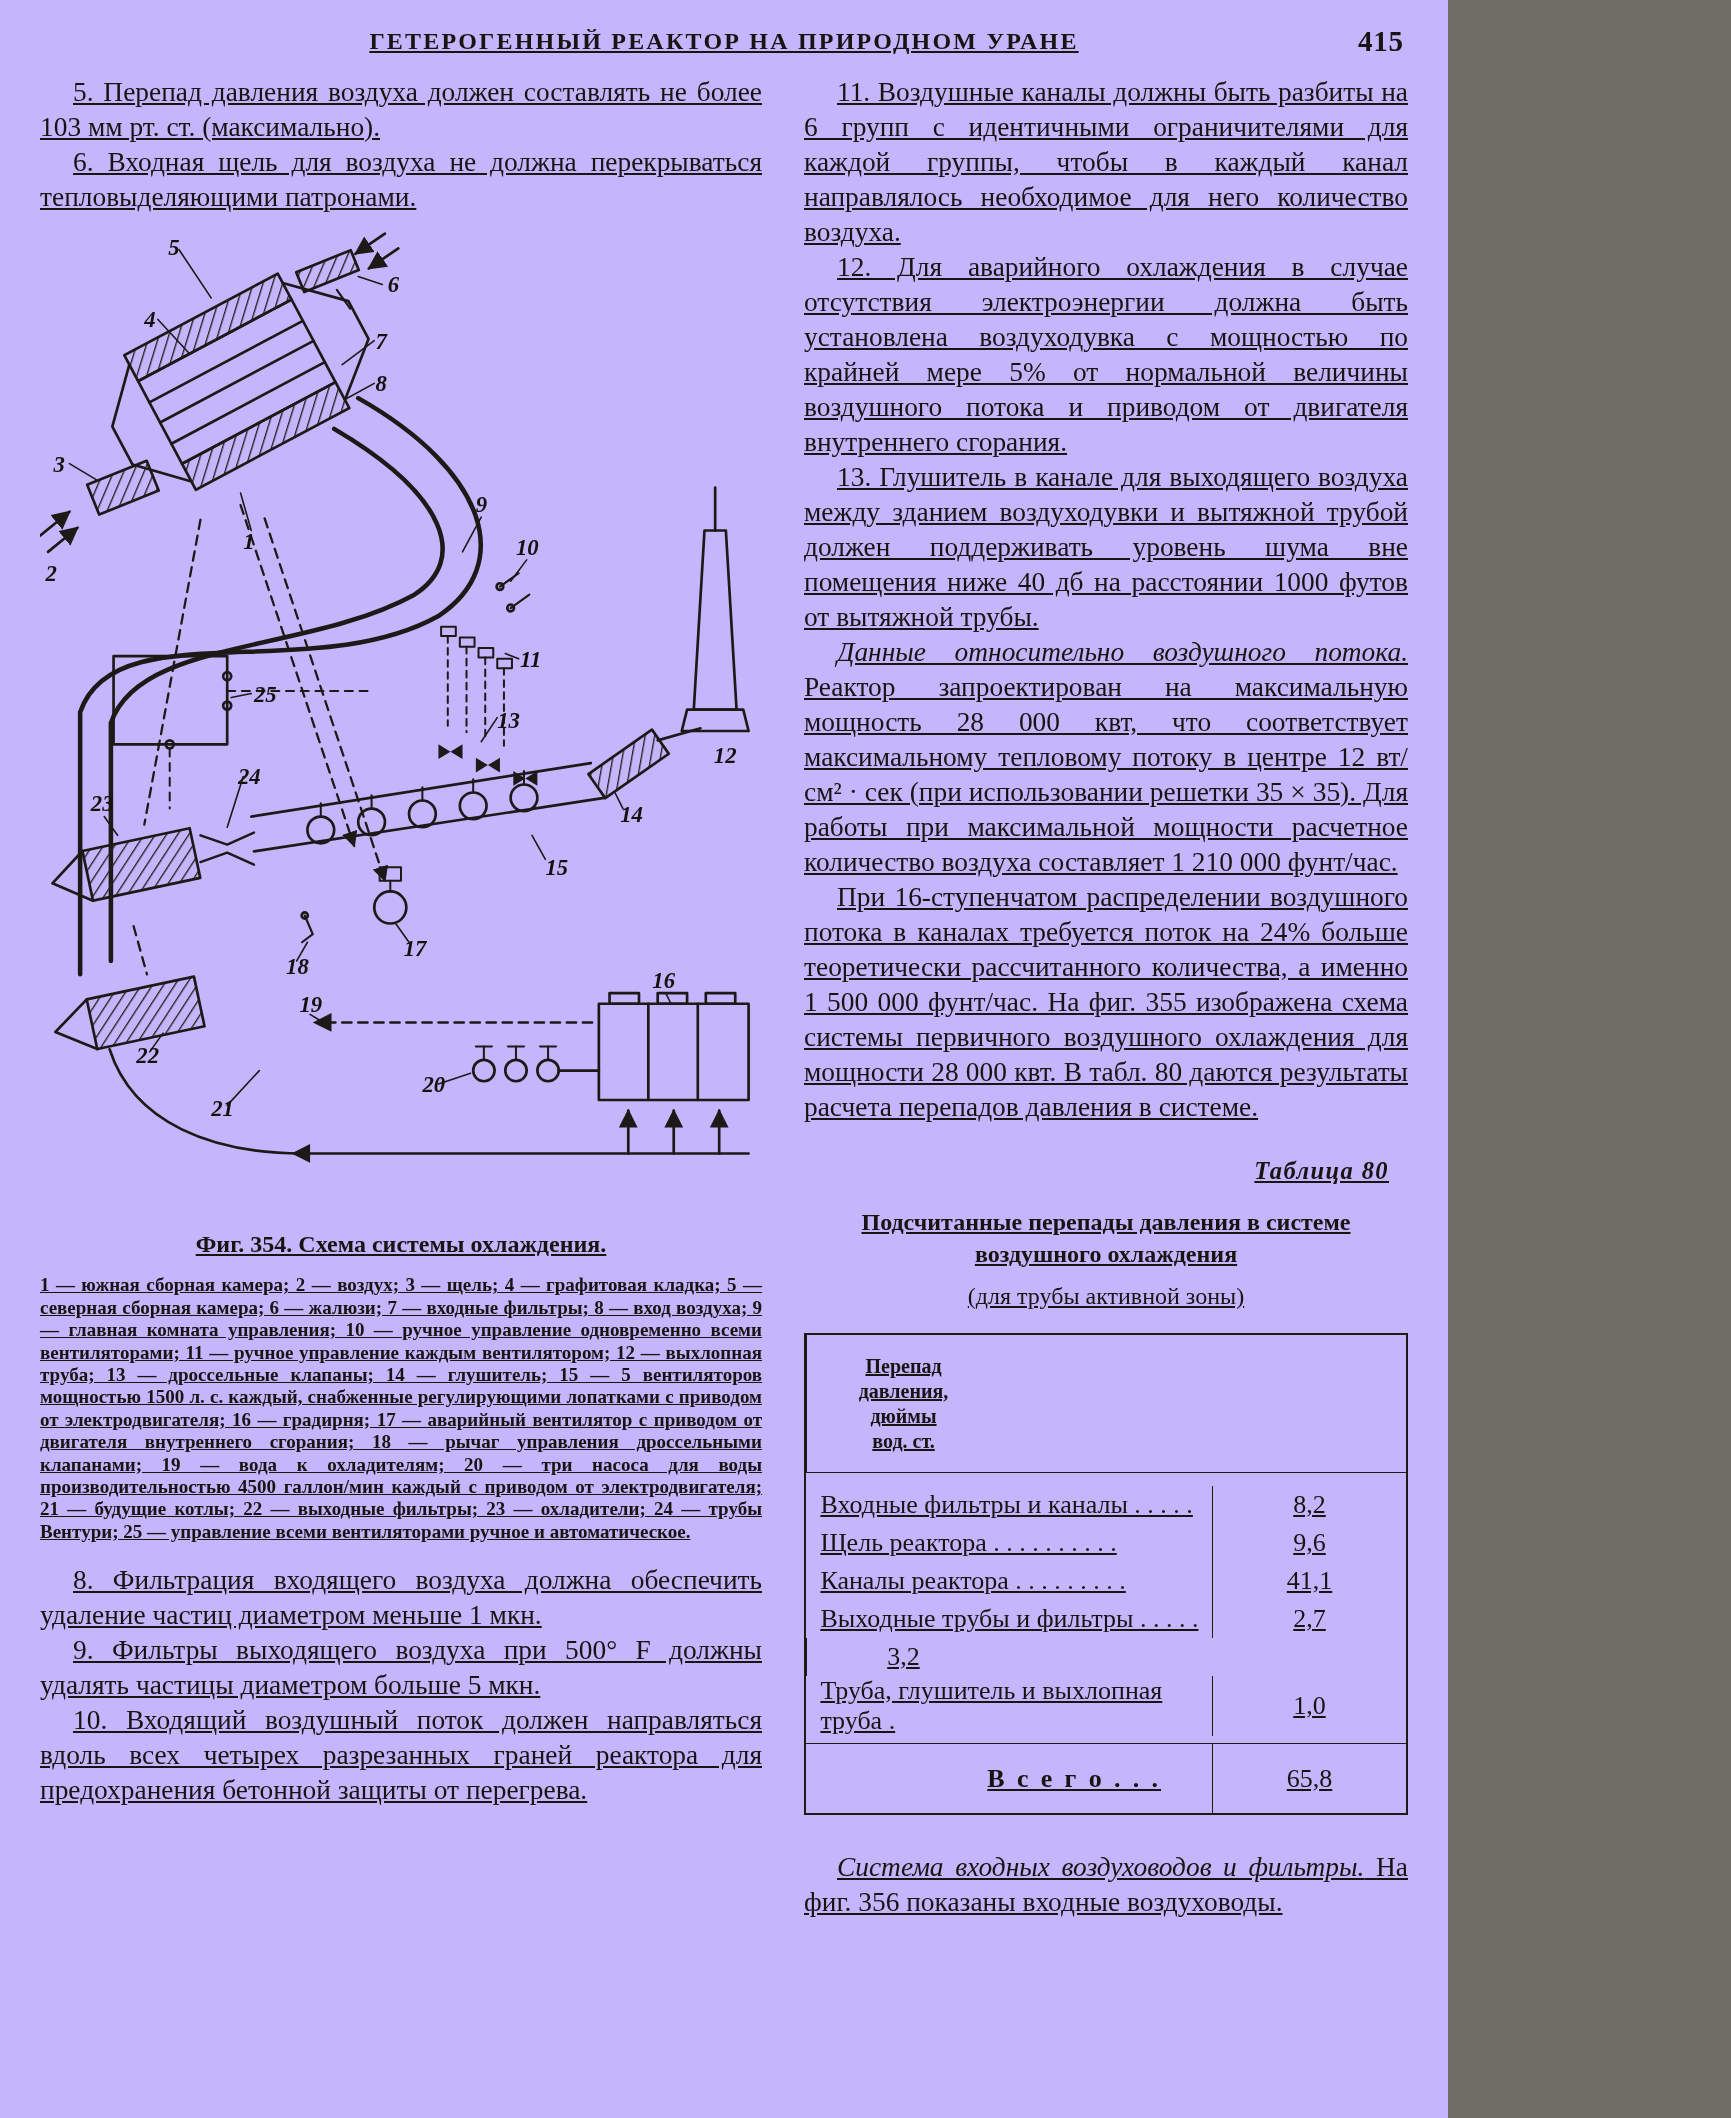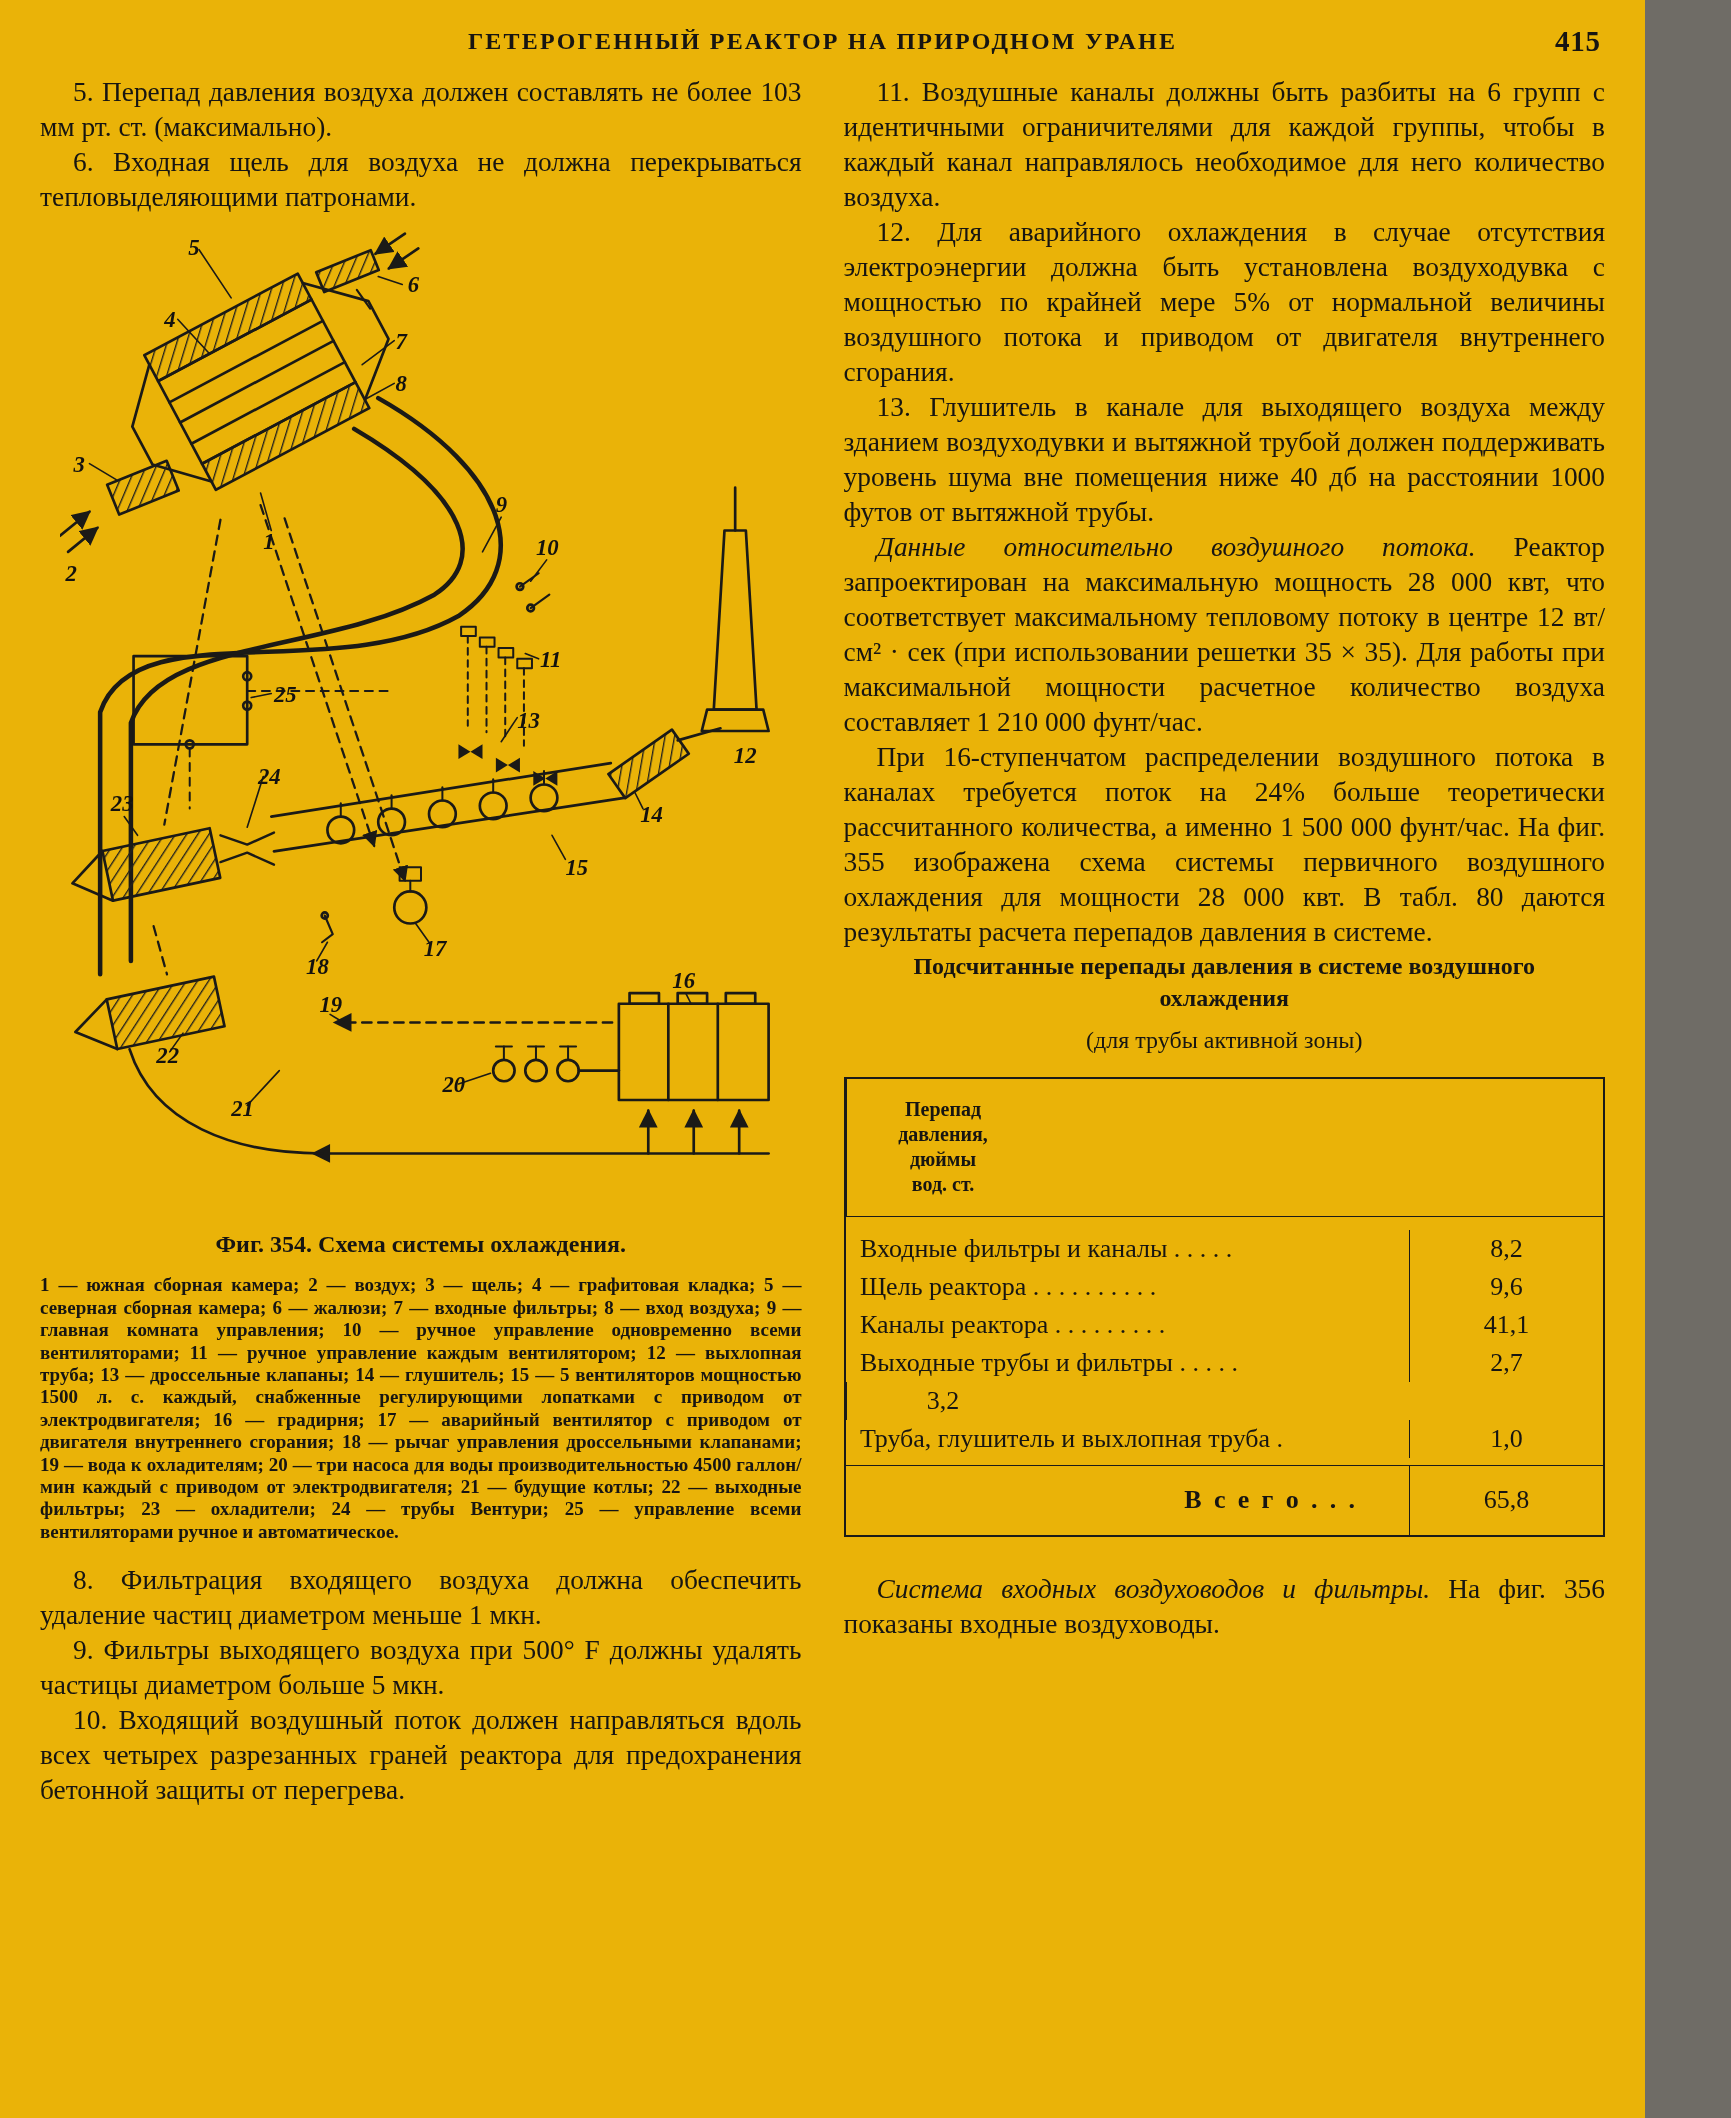--- a/index.html
+++ b/index.html
@@ -1,19 +1,19 @@
 <!DOCTYPE html>
 <html style="font-size:11.5px"><head>
 <meta charset="utf-8">
 <style>
   html,body{margin:0;padding:0;background:#6f6c66;}
   .page{
-    width:1645px;height:2119px;background:#eab308;color:#171512;
+    width:1448px;height:2119px;background:#c4b5fd;color:#171512;
     font-family:"Liberation Serif","DejaVu Serif",serif;
-    box-sizing:border-box;padding:24.5px 40px 0 40px;position:relative;overflow:hidden;
+    box-sizing:border-box;padding:24.5px 40px 0 40px;position:relative;overflow:hidden;text-decoration:underline;
   }
   .running-head{position:relative;text-align:center;font-size:24px;font-weight:bold;
     letter-spacing:2.2px;height:42px;line-height:33px;}
   .page-num{position:absolute;right:4.3px;top:0;font-size:29px;font-weight:bold;letter-spacing:0.7px;}
   .columns{display:flex;gap:42px;margin-top:8px;}
   .col{width:805px;}
   .para{font-size:27.4px;line-height:35px;text-align:justify;text-indent:33px;margin:0;}
   .ital{font-style:italic;}
   figure{margin:16px 0 7.2px 0;padding:0;}
   .diagram{text-align:center;}
@@ -279,20 +279,21 @@
     <div class="col">
       <p class="para">11. Воздушные каналы должны быть разбиты на 6 групп с идентичными ограничителями для каждой группы, чтобы в каждый канал направлялось необходимое для него количество воздуха.</p>
       <p class="para">12. Для аварийного охлаждения в случае отсутствия электроэнергии должна быть установлена воздуходувка с мощностью по крайней мере 5% от нормальной величины воздушного потока и приводом от двигателя внутреннего сгорания.</p>
       <p class="para">13. Глушитель в канале для выходящего воздуха между зданием воздуходувки и вытяжной трубой должен поддерживать уровень шума вне помещения ниже 40 дб на расстоянии 1000 футов от вытяжной трубы.</p>
 
       <p class="para"><span class="ital">Данные относительно воздушного потока.</span>
         <span>Реактор запроектирован на максимальную мощность 28 000 квт, что соответствует максимальному тепловому потоку в центре 12 вт/см² · сек (при использовании решетки 35 × 35). Для работы при максимальной мощности расчетное количество воздуха составляет 1 210 000 фунт/час.</span></p>
 
       <p class="para">При 16-ступенчатом распределении воздушного потока в каналах требуется поток на 24% больше теоретически рассчитанного количества, а именно 1 500 000 фунт/час. На фиг. 355 изображена схема системы первичного воздушного охлаждения для мощности 28 000 квт. В табл. 80 даются результаты расчета перепадов давления в системе.</p>
 
+      <div class="table-tag">Таблица 80</div>
       <div class="table-title">Подсчитанные перепады давления в системе воздушного охлаждения</div>
       <div class="table-sub">(для трубы активной зоны)</div>
 
       <div class="ptable">
         <div class="hdr">
           <div class="c2">Перепад
 давления,
 дюймы
 вод. ст.</div>
         </div>

